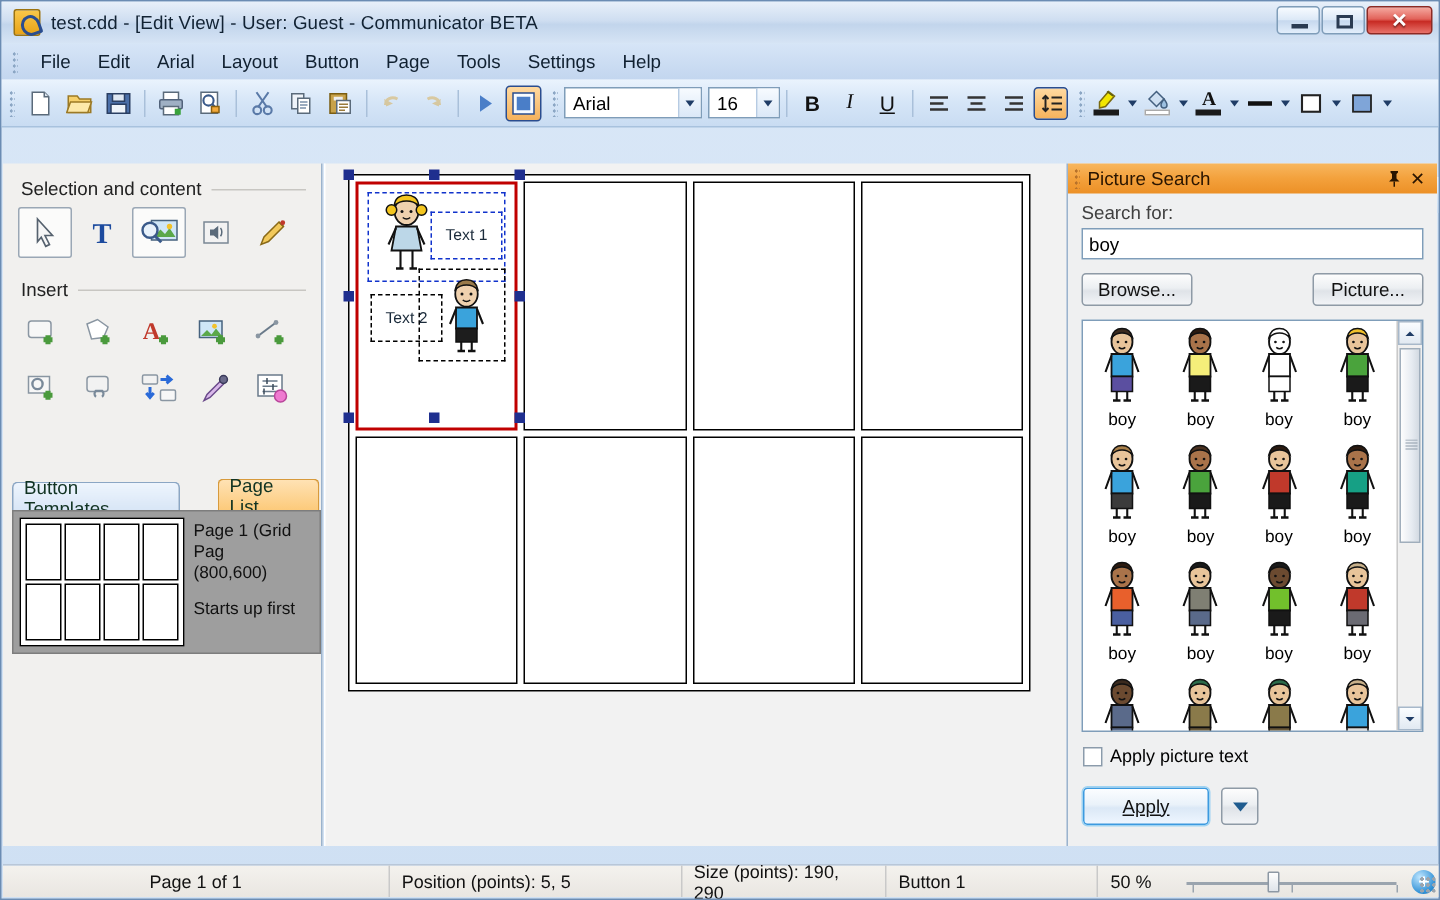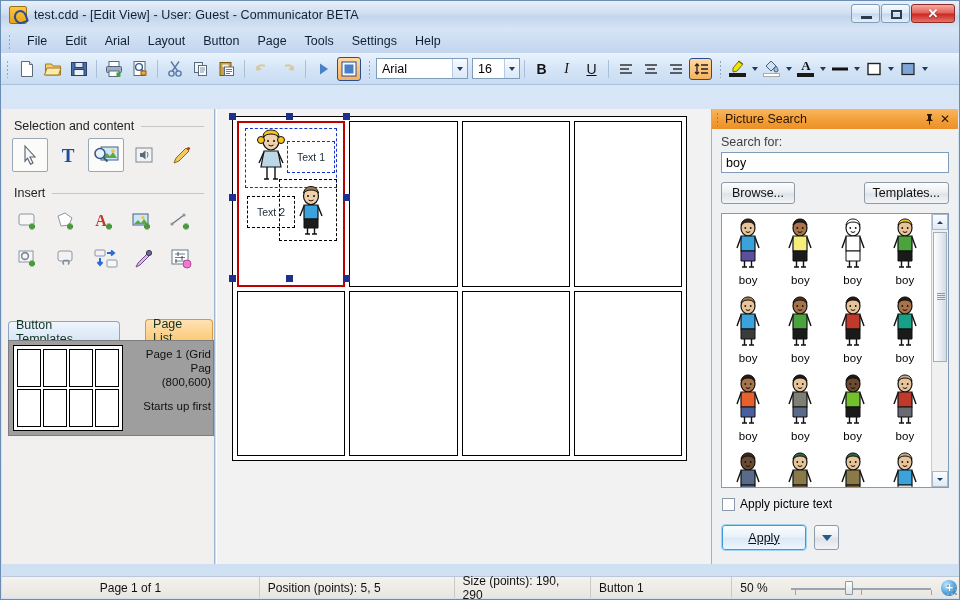--- a/index.html
+++ b/index.html
@@ -164,21 +164,21 @@
     position:absolute; left:6px; top:231px; width:206px; height:96px;
     background:#9e9e9e; border:1px solid #7d7d7d;
     display:flex;
   }
   .thumb {
     width:110px; height:86px; margin:4px; background:#fff; border:1px solid #000;
     display:grid; grid-template-columns:repeat(4,1fr); grid-template-rows:repeat(2,1fr); gap:0;
     padding:2px;
   }
   .thumb div { border:1px solid #000; margin:1px; background:#fff; }
-  .pagetxt { flex:1; padding:6px 2px 0 2px; font-size:11.5px; color:#111; line-height:14px; overflow:hidden;text-align:right; }
+  .pagetxt { flex:1; padding:6px 2px 0 2px; font-size:11.5px; color:#111; line-height:14px; overflow:hidden; }
 
   
   .canvaswrap {
     position:absolute; left:215px; top:108px; right:248px; height:455px;
     background:#f2f2f2; border-left:1px solid #fff;
     overflow:hidden;
   }
   .page {
     position:absolute; left:15px; top:7px; width:455px; height:345px;
     background:#fff; border:1px solid #000;
@@ -786,21 +786,21 @@
         </svg>
       </span>
       <span class="rp-ico" style="margin-right:5px;">✕</span>
     </div>
 
     <div class="rp-body">
       <div class="lbl-sm">Search for:</div>
       <input class="txtinput" value="boy" style="">
       <div class="btnrow">
         <div class="btn">Browse...</div>
-        <div class="btn">Templates...</div>
+        <div class="btn">Picture...</div>
       </div>
     </div>
 
     <div class="picgrid-wrap">
       <div class="picgrid" id="picgrid">
           <div class="piccell">
             <svg width="34" height="56" viewBox="0 0 34 56">
               <ellipse cx="17" cy="11" rx="7" ry="8" fill="#e8c49a" stroke="#111" stroke-width="1.2"></ellipse>
               <path d="M10 8c1-4.5 4-6 7-6s6 1.5 7 6c-2-2-4-3-7-3s-5 1-7 3z" fill="#3b2a1e" stroke="#111" stroke-width="1"></path>
               <circle cx="14.3" cy="11" r="0.9" fill="#111"></circle>

